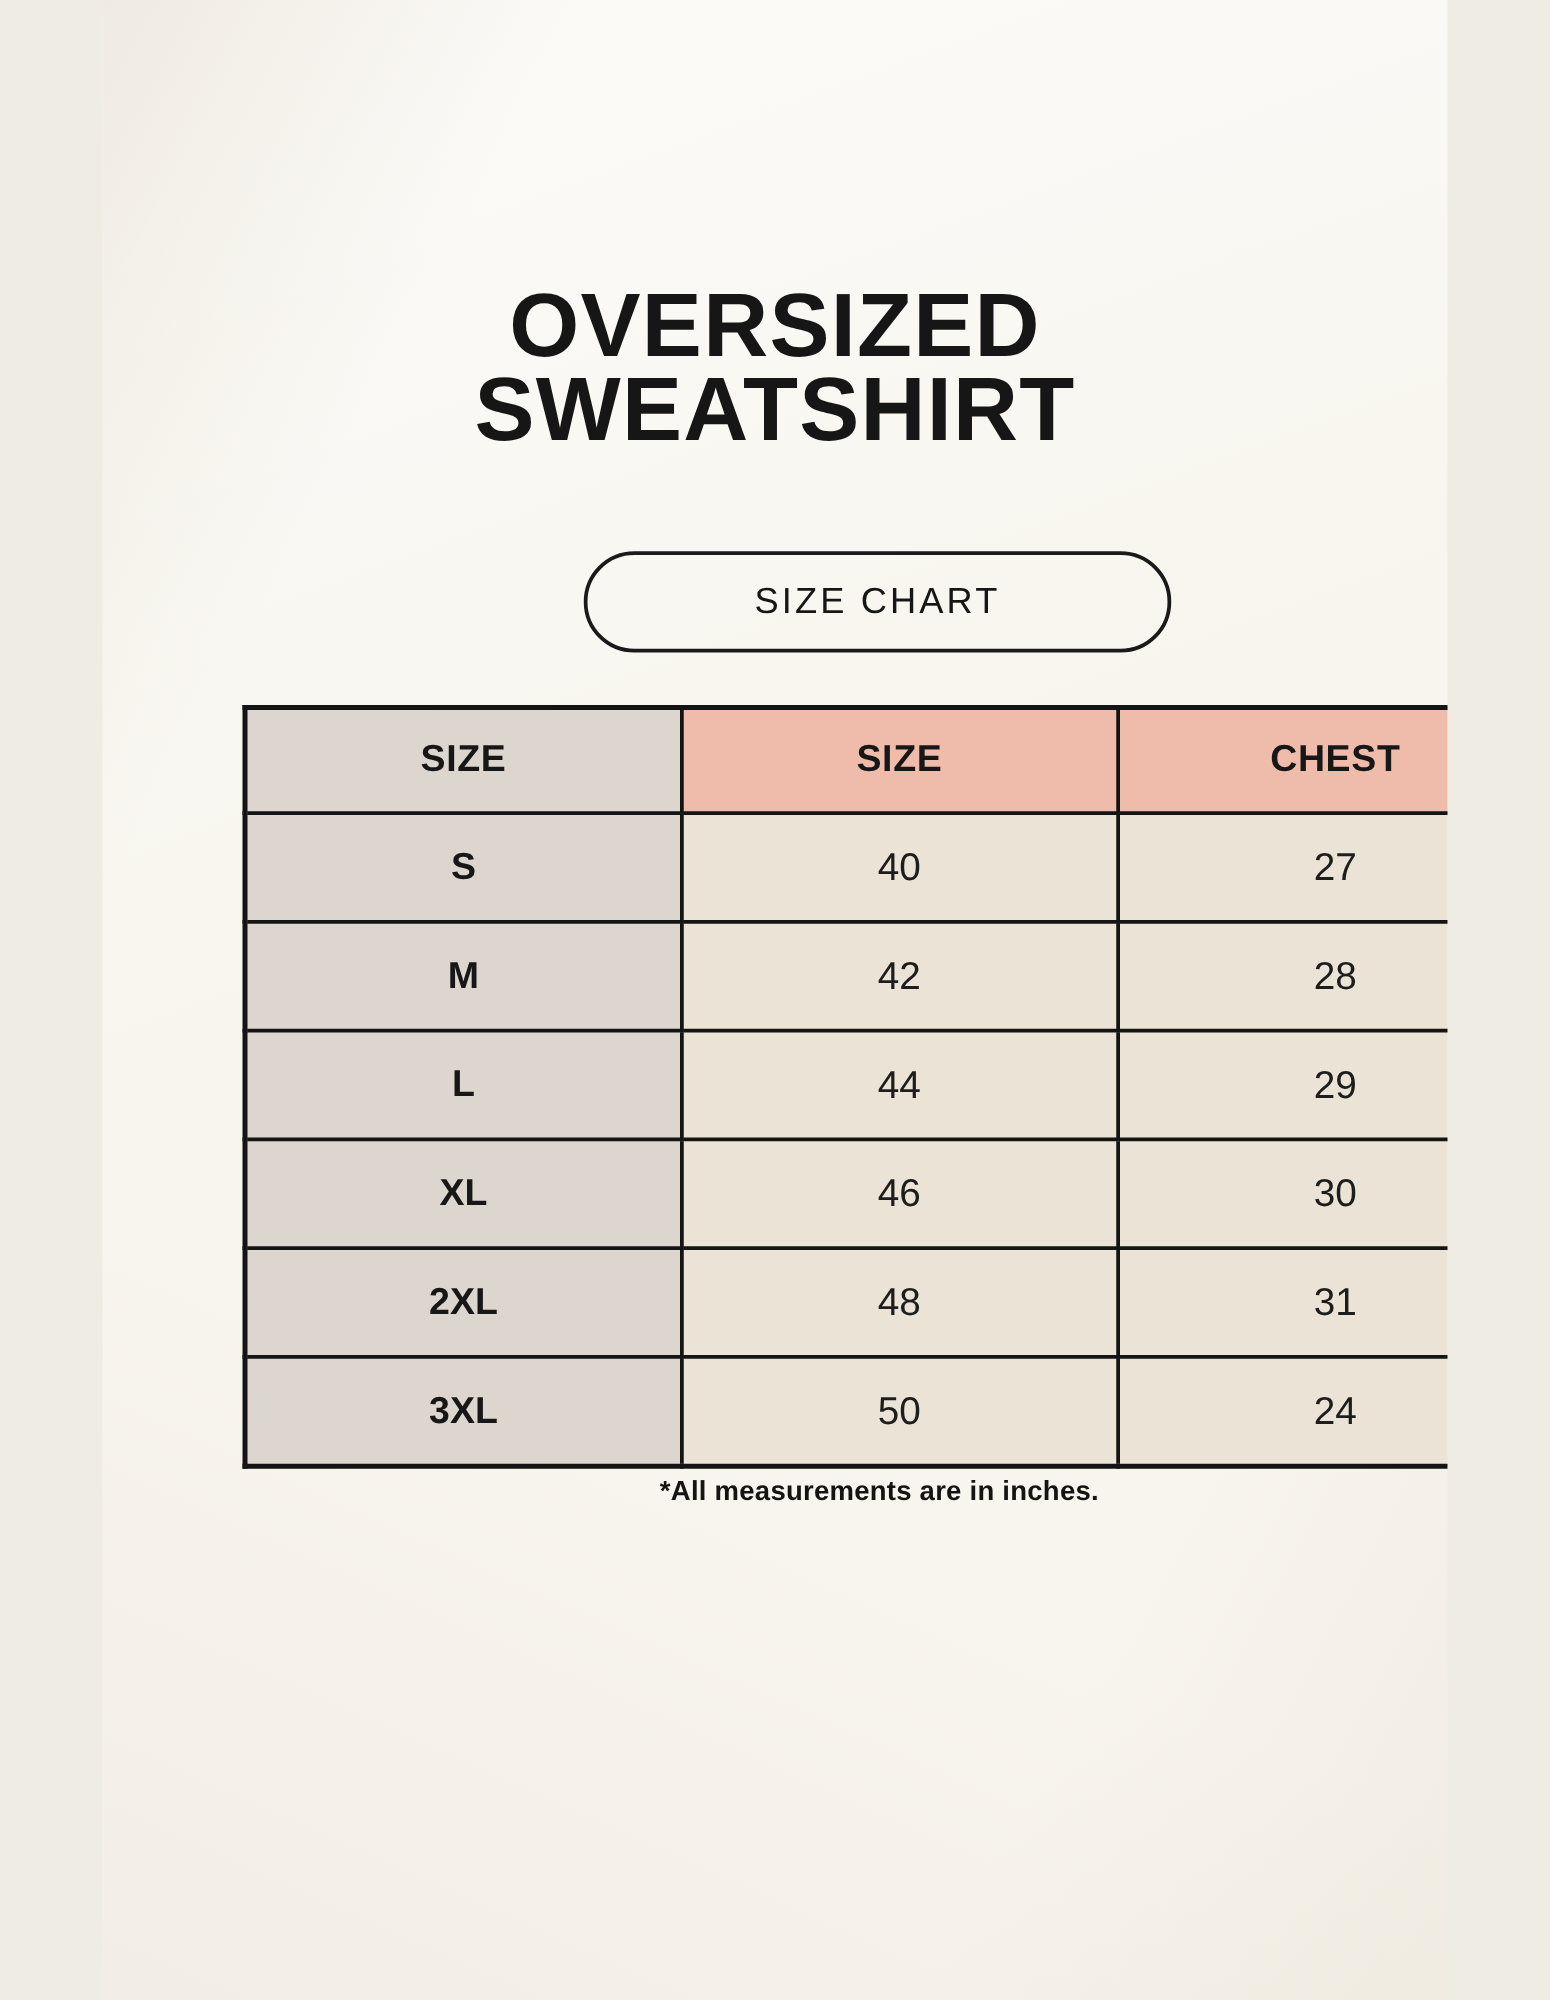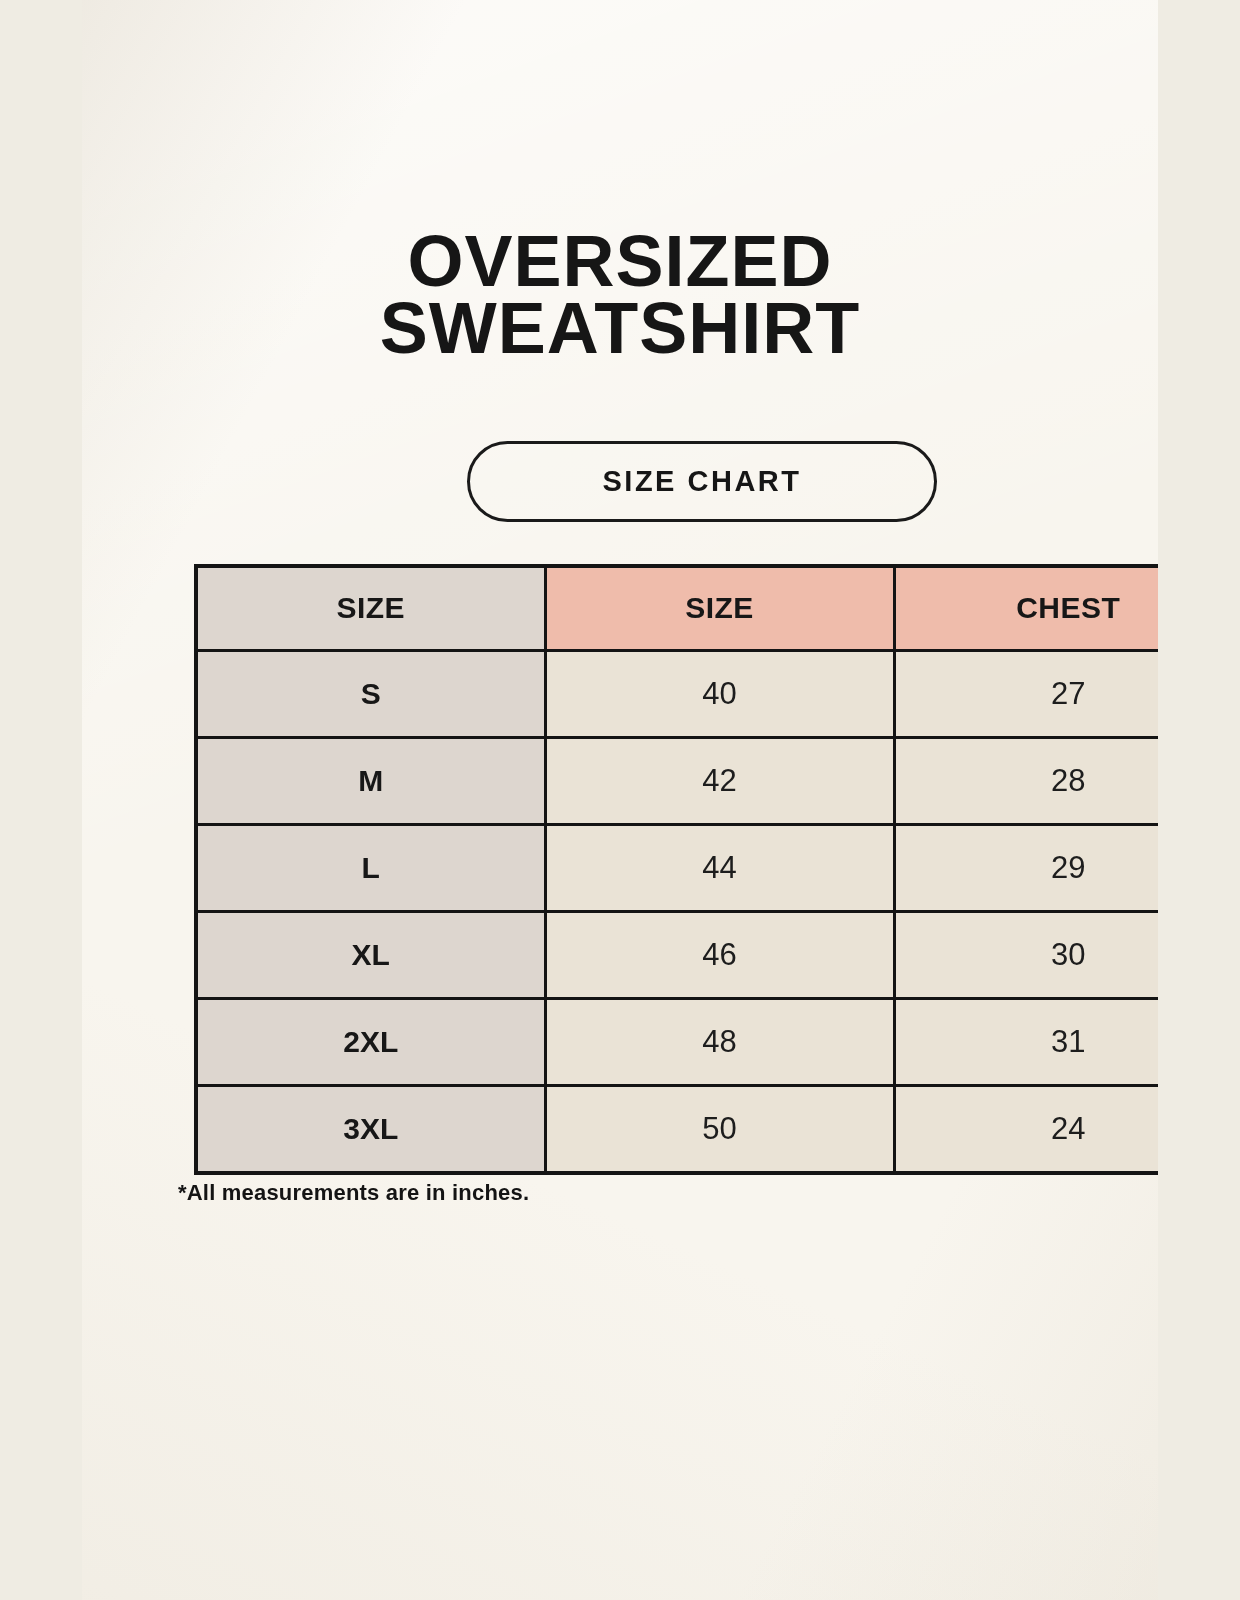--- a/index.html
+++ b/index.html
@@ -41,21 +41,21 @@
     width: 470px;
     height: 81px;
     border: 3px solid #1a1a1a;
     border-radius: 41px;
     background: transparent;
     display: flex;
     align-items: center;
     justify-content: center;
     font-family: "Liberation Sans", sans-serif;
     font-size: 29px;
-    font-weight: 700;
+    font-weight: 400;
     letter-spacing: 2.5px;
     color: #161616;
     cursor: pointer;
   }
 
   .size-table {
     position: absolute;
     top: 564px;
     left: 96px;
     width: 1051px;
@@ -76,21 +76,21 @@
   .cell-size-head   { background: #ddd6cf; font-weight: 700; font-size: 30px; letter-spacing: 0.5px; }
   .cell-measure-head{ background: #efbcab; font-weight: 700; font-size: 30px; letter-spacing: 0.5px; }
   .cell-size        { background: #ddd6cf; font-weight: 700; font-size: 30px; }
   .cell-value       { background: #eae3d6; font-weight: 400; font-size: 31px; color: #1d1d1d; }
 
   .footnote {
     position: absolute;
     top: 1180px;
     left: 96px;
     width: 1051px;
-    text-align: left;
+    text-align: center;
     font-size: 22px;
     font-weight: 700;
     letter-spacing: 0.2px;
     color: #141414;
   }
 </style>
 </head>
 <body>
 
 <div class="canvas">

